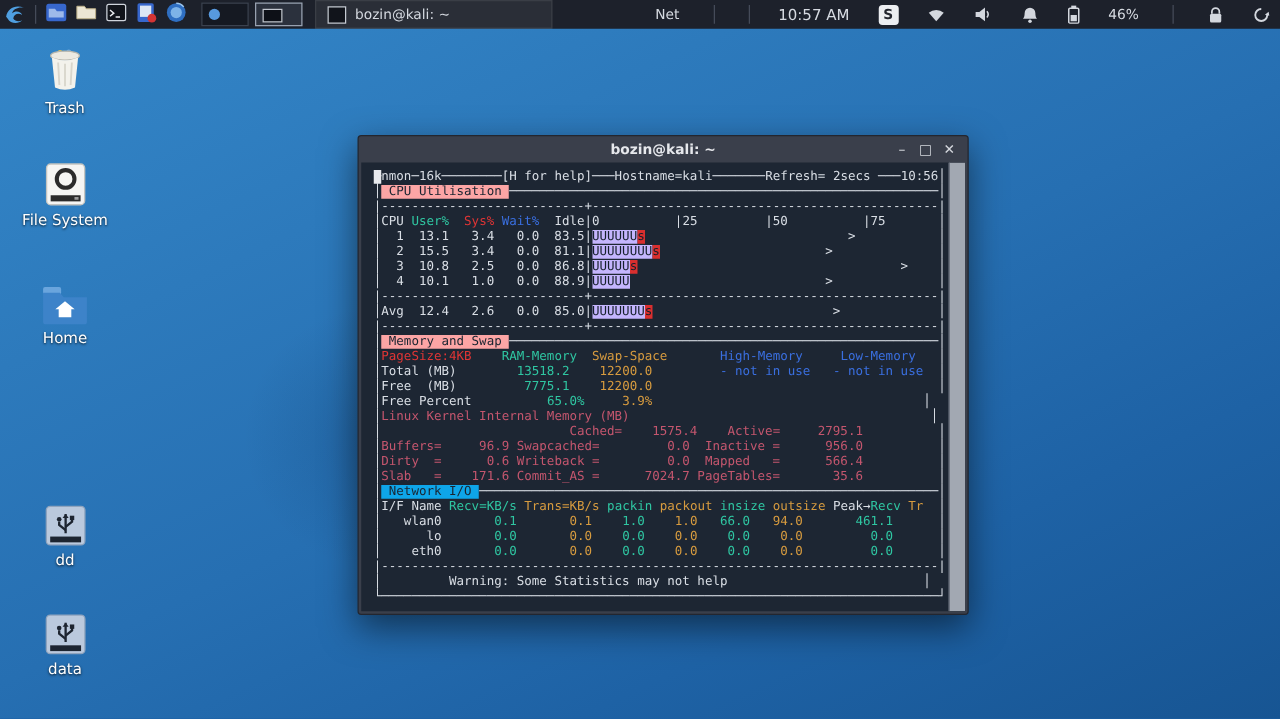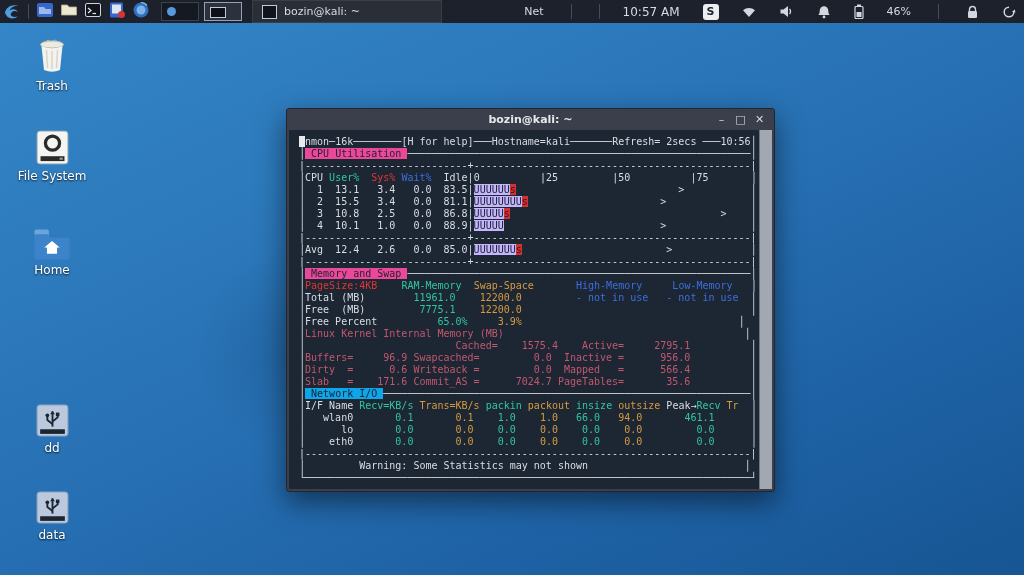--- a/index.html
+++ b/index.html
@@ -55,21 +55,21 @@
   .term-scroll{width:12px;background:#a2a8b2;border-left:1px solid #6e7480;flex:none;cursor:pointer;}
 
   
   .c-t{color:#2fc6a2;margin-top:45px;}           
   .c-r{color:#e03535;}           
   .c-b{color:#3a6fe0;}           
   .c-o{color:#d79b3f;}           
   .c-p{color:#c4566e;}           
   .c-U{background:#c4b5fd;color:#16202c;}
   .c-S{background:#d92f2f;color:#16202c;}
-  .c-box{background:#ec4899;color:#1a2430;}
+  .c-box{background:#fca5a5;color:#1a2430;}
   .c-obox{background:#0ea5e9;color:#1a2430;}
   .c-cur{background:#e8eaee;color:#e8eaee;}
 </style>
 </head>
 <body>
 
 <div class="desktop">
   <div class="topline"></div>
   <div class="swirl"></div>
   <div class="swirl2"></div>
@@ -265,32 +265,32 @@
         <div class="tl"><span>│CPU </span><span class="c-t">User%</span><span>  </span><span class="c-r">Sys%</span><span> </span><span class="c-b">Wait%</span><span>  Idle|0</span><span>          </span><span>|25</span><span>         </span><span>|50</span><span>          </span><span>|75</span><span>       </span><span>│</span></div>
         <div class="tl"><span>│  1  13.1   3.4   0.0  83.5|</span><span class="c-U">UUUUUU</span><span class="c-S">s</span><span>                           </span><span>&gt;</span><span>           </span><span>│</span></div>
         <div class="tl"><span>│  2  15.5   3.4   0.0  81.1|</span><span class="c-U">UUUUUUUU</span><span class="c-S">s</span><span>                      </span><span>&gt;</span><span>              </span><span>│</span></div>
         <div class="tl"><span>│  3  10.8   2.5   0.0  86.8|</span><span class="c-U">UUUUU</span><span class="c-S">s</span><span>                                   </span><span>&gt;</span><span>    </span><span>│</span></div>
         <div class="tl"><span>│  4  10.1   1.0   0.0  88.9|</span><span class="c-U">UUUUU</span><span>                          </span><span>&gt;</span><span>              </span><span>│</span></div>
         <div class="tl"><span>|</span><span>---------------------------</span><span>+</span><span>----------------------------------------------</span><span>|</span></div>
         <div class="tl"><span>│Avg  12.4   2.6   0.0  85.0|</span><span class="c-U">UUUUUUU</span><span class="c-S">s</span><span>                        </span><span>&gt;</span><span>             </span><span>│</span></div>
         <div class="tl"><span>|</span><span>---------------------------</span><span>+</span><span>----------------------------------------------</span><span>|</span></div>
         <div class="tl"><span>│</span><span class="c-box"> Memory and Swap </span><span>─────────────────────────────────────────────────────────</span><span>│</span></div>
         <div class="tl"><span>│</span><span class="c-r">PageSize:4KB</span><span>    </span><span class="c-t">RAM-Memory</span><span>  </span><span class="c-o">Swap-Space</span><span>       </span><span class="c-b">High-Memory</span><span>     </span><span class="c-b">Low-Memory</span><span>   </span><span>│</span></div>
-        <div class="tl"><span>│Total (MB)</span><span>        </span><span class="c-t">11961.0</span><span>    </span><span class="c-o">12200.0</span><span>         </span><span class="c-b">- not in use</span><span>   </span><span class="c-b">- not in use</span><span>  │</span></div>
+        <div class="tl"><span>│Total (MB)</span><span>        </span><span class="c-t">13518.2</span><span>    </span><span class="c-o">12200.0</span><span>         </span><span class="c-b">- not in use</span><span>   </span><span class="c-b">- not in use</span><span>  │</span></div>
         <div class="tl"><span>│Free  (MB)</span><span>         </span><span class="c-t">7775.1</span><span>    </span><span class="c-o">12200.0</span><span>                                      </span><span>│</span></div>
         <div class="tl"><span>│Free Percent</span><span>          </span><span class="c-t">65.0%</span><span>     </span><span class="c-o">3.9%</span><span>                                    </span><span>│</span></div>
         <div class="tl"><span>│</span><span class="c-p">Linux Kernel Internal Memory (MB)</span><span>                                        </span><span>│</span></div>
         <div class="tl"><span>│</span><span>                         </span><span class="c-p">Cached=    1575.4    Active=     2795.1</span><span>          </span><span>│</span></div>
         <div class="tl"><span>│</span><span class="c-p">Buffers=     96.9 Swapcached=         0.0  Inactive =      956.0</span><span>          </span><span>│</span></div>
         <div class="tl"><span>│</span><span class="c-p">Dirty  =      0.6 Writeback =         0.0  Mapped   =      566.4</span><span>          </span><span>│</span></div>
         <div class="tl"><span>│</span><span class="c-p">Slab   =    171.6 Commit_AS =      7024.7 PageTables=       35.6</span><span>          </span><span>│</span></div>
         <div class="tl"><span>│</span><span class="c-obox"> Network I/O </span><span>─────────────────────────────────────────────────────────────</span><span>│</span></div>
         <div class="tl"><span>│I/F Name </span><span class="c-t">Recv=KB/s</span><span> </span><span class="c-o">Trans=KB/s</span><span> </span><span class="c-t">packin</span><span> </span><span class="c-o">packout</span><span> </span><span class="c-t">insize</span><span> </span><span class="c-o">outsize</span><span> Peak→</span><span class="c-t">Recv</span><span> </span><span class="c-o">Tr</span><span>  │</span></div>
         <div class="tl"><span>│   wlan0</span><span>       </span><span class="c-t">0.1</span><span>       </span><span class="c-o">0.1</span><span>    </span><span class="c-t">1.0</span><span>    </span><span class="c-o">1.0</span><span>   </span><span class="c-t">66.0</span><span>   </span><span class="c-o">94.0</span><span>       </span><span class="c-t">461.1</span><span>      </span><span>│</span></div>
         <div class="tl"><span>│      lo</span><span>       </span><span class="c-t">0.0</span><span>       </span><span class="c-o">0.0</span><span>    </span><span class="c-t">0.0</span><span>    </span><span class="c-o">0.0</span><span>    </span><span class="c-t">0.0</span><span>    </span><span class="c-o">0.0</span><span>         </span><span class="c-t">0.0</span><span>      </span><span>│</span></div>
         <div class="tl"><span>│    eth0</span><span>       </span><span class="c-t">0.0</span><span>       </span><span class="c-o">0.0</span><span>    </span><span class="c-t">0.0</span><span>    </span><span class="c-o">0.0</span><span>    </span><span class="c-t">0.0</span><span>    </span><span class="c-o">0.0</span><span>         </span><span class="c-t">0.0</span><span>      </span><span>│</span></div>
         <div class="tl"><span>|</span><span>--------------------------------------------------------------------------</span><span>|</span></div>
-        <div class="tl"><span>│</span><span>         </span><span>Warning: Some Statistics may not shown</span><span>                          </span><span>│</span></div>
+        <div class="tl"><span>│</span><span>         </span><span>Warning: Some Statistics may not help</span><span>                          </span><span>│</span></div>
         <div class="tl"><span>└</span><span>──────────────────────────────────────────────────────────────────────────</span><span>┘</span></div>
       </div>
     <div class="term-scroll"></div>
   </div>
 </div>
 
 </body></html>

